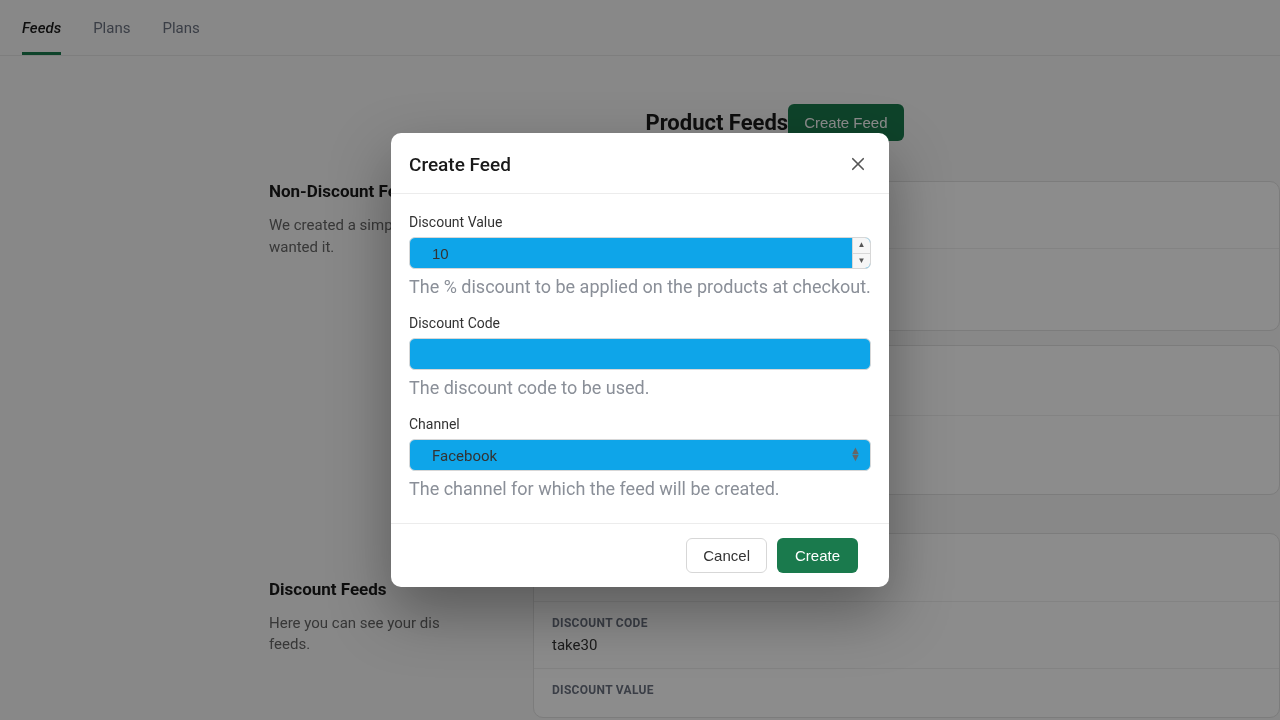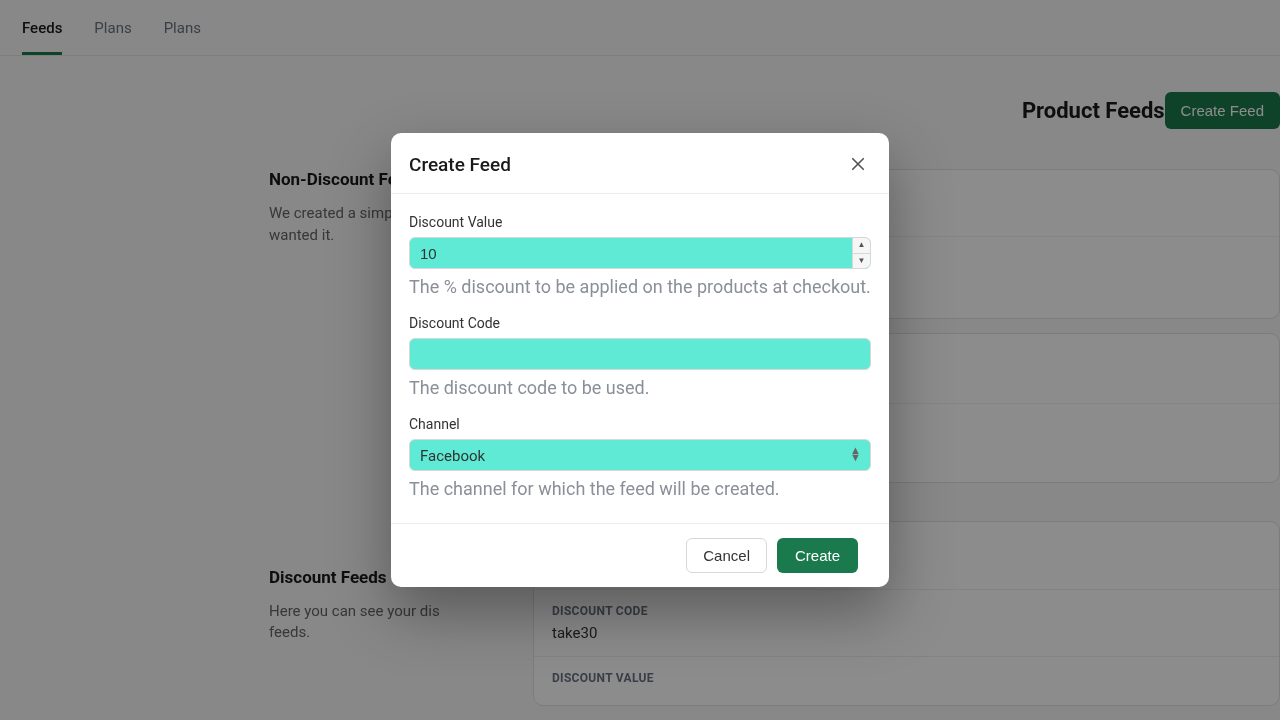--- a/index.html
+++ b/index.html
@@ -28,33 +28,35 @@
     font-size: 15px;
     color: #6b7280;
     border-bottom: 3px solid transparent;
     cursor: pointer;
     padding-top: 3px;
   }
   .tab.active {
     color: #1a1a1a;
     border-bottom-color: #1a7a4d;
     font-weight: 500;
+    font-style: italic;
   }
 
   
   .page {
     padding: 36px 0 0 0;
     max-width: 1030px;
     margin-left: 269px;
   }
   .page-header {
     display: flex;
-    justify-content: flex-end;
+    justify-content: center;
     align-items: center;
     margin-bottom: 40px;
+    margin-top: 12px;
   }
   .page-title {
     font-size: 22px;
     font-weight: 700;
   }
   .btn-primary {
     background: #1a7a4d;
     color: #fff;
     border: none;
     border-radius: 6px;
@@ -172,24 +174,24 @@
     margin-top: 7px;
   }
 
   .number-wrap {
     position: relative;
   }
   .input, .select {
     width: 100%;
     border: 1px solid #d7d7d7;
     border-radius: 6px;
-    padding: 7px 10px;
+    padding: 7px 22px;
     font-size: 15px;
     color: #333;
-    background: #5eead4;
+    background: #0ea5e9;
     height: 32px;
   }
   .number-wrap .input {
     padding-right: 26px;
   }
   .spinner {
     position: absolute;
     right: 1px;
     top: 1px;
     bottom: 1px;

